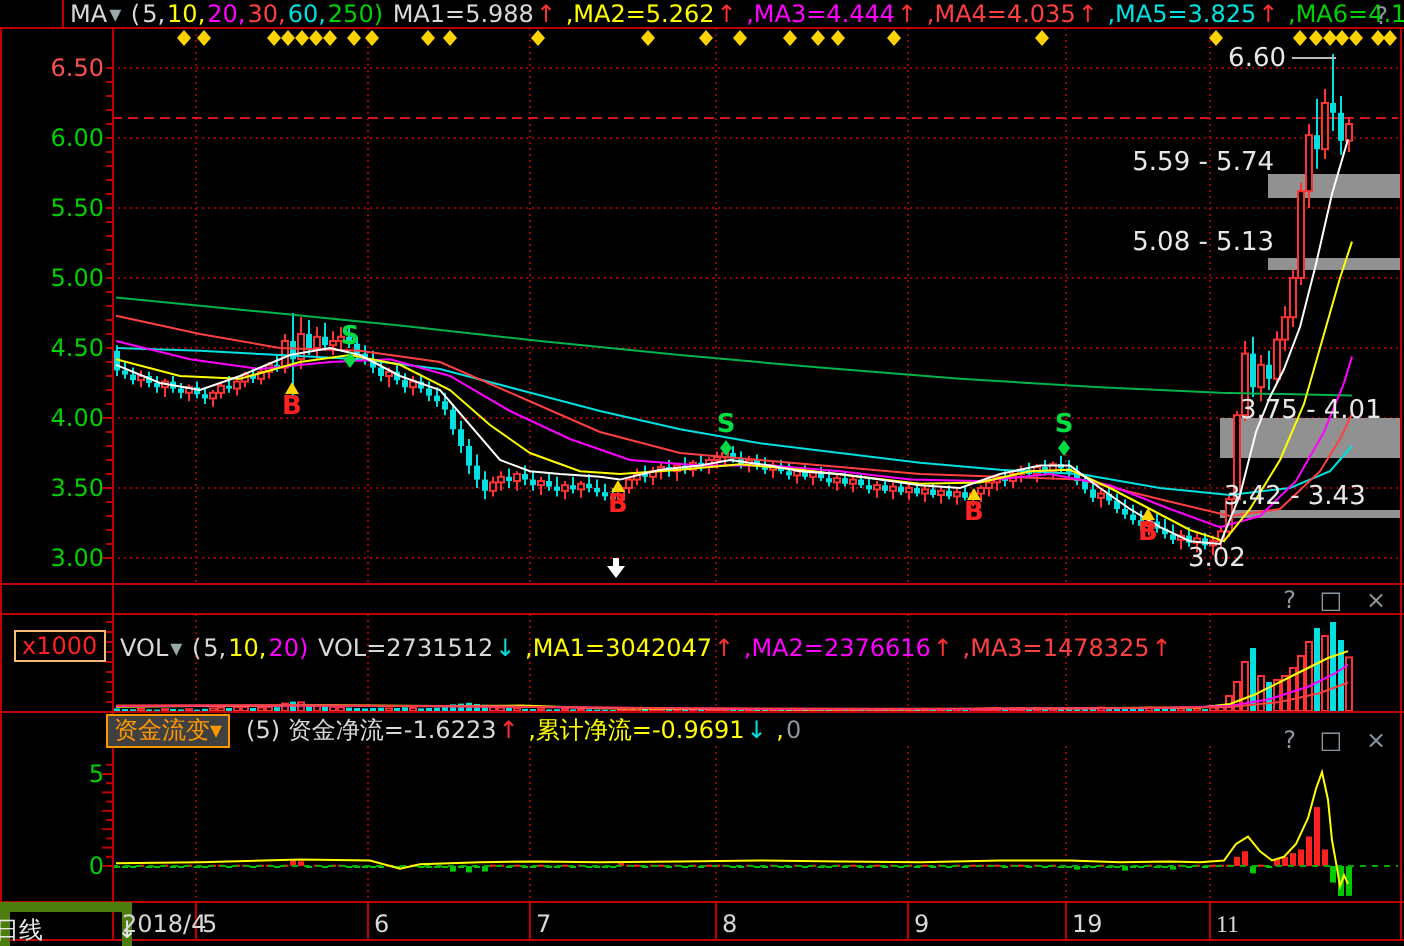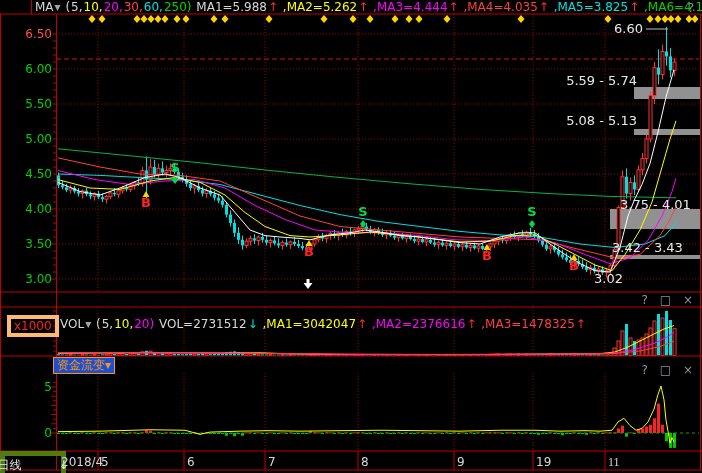--- a/index.html
+++ b/index.html
@@ -7,29 +7,29 @@
        font-family:"DejaVu Sans","Liberation Sans",sans-serif;}
   .bar{position:absolute;left:0;width:702px;display:flex;align-items:center;
        font-size:12px;white-space:nowrap;color:#d8d8d8;}
   .seg span{margin-right:1px;text-align:right;}
   #topbar{top:0;height:14px;}
   #topbar .seg{margin-left:35px;}
   #volbar{top:292px;height:15px;}
   #volbar .seg{margin-left:60px;margin-top:48px;}
   #flowbar{top:356px;height:18px;z-index:5;}
   .winicons{position:absolute;right:5px;top:1px;color:#8a97a0;font-size:12px;letter-spacing:4px;}
-  .flowbox{margin-left:53px;border:1px solid #ff9800;color:#ff9800;background:#1d4ed8;
+  .flowbox{margin-left:53px;border:1px solid #ff9800;color:#ff9800;background:#404040;
            padding:0 3px;height:15px;line-height:15px;font-size:12px;}
   #flowbar .seg{margin-left:8px;}
   #bottombar{top:449px;height:24px;}
   .monthlbl{position:absolute;top:6px;font-size:12px;color:#d8d8d8;}
   #periodbox{position:absolute;left:0;top:2px;width:56px;height:18px;border:5px solid #4d7c0f;
              color:#e8e8e8;font-size:12px;display:flex;align-items:center;justify-content:center;gap:37px;}
   #yearlbl{position:absolute;left:61px;top:6px;font-size:12px;color:#d8d8d8;}
-  #x1000box{position:absolute;left:7px;top:315px;border:4px solid #fdba74;color:#ff2020;
+  #x1000box{position:absolute;left:7px;top:315px;border:1px solid #fdba74;color:#ff2020;
             font-size:12px;padding:0 3px;line-height:14px;}
   svg{position:absolute;left:0;top:0;}
   .q{color:#8a97a0;font-size:12px;position:absolute;right:8px;top:1px;}
 </style>
 </head>
 <body>
 
 <div id="app">
   <svg id="chart-svg" width="702" height="473">
       <line x1="56" y1="34" x2="699" y2="34" stroke="#9b0000" stroke-width="1" stroke-dasharray="1,2"></line>
@@ -840,20 +840,21 @@
 
   <div class="bar" id="volbar">
     <div class="seg"><span style="color: rgb(216, 216, 216);">VOL</span><span style="color: rgb(153, 170, 170);">▾ </span><span style="color: rgb(216, 216, 216);">(</span><span style="color: rgb(216, 216, 216);">5,</span><span style="color: rgb(255, 255, 0);">10,</span><span style="color: rgb(255, 0, 255);">20)</span><span style="color: rgb(216, 216, 216);"> VOL=2731512</span><span style="color: rgb(0, 224, 224);">↓</span><span style="color: rgb(255, 255, 0);"> ,MA1=3042047</span><span style="color: rgb(255, 48, 48);">↑</span><span style="color: rgb(255, 0, 255);"> ,MA2=2376616</span><span style="color: rgb(255, 48, 48);">↑</span><span style="color: rgb(255, 64, 64);"> ,MA3=1478325</span><span style="color: rgb(255, 48, 48);">↑</span></div>
     <span class="winicons">?  □  ×</span>
   </div>
 
   <div class="bar" id="flowbar">
     <div class="flowbox">
       <span>资金流变</span><span>▾</span>
     </div>
+    <div class="seg"><span style="color: rgb(216, 216, 216);">(5)  资金净流=-1.6223</span><span style="color: rgb(255, 48, 48);">↑</span><span style="color: rgb(255, 255, 0);"> ,累计净流=-0.9691</span><span style="color: rgb(0, 224, 224);">↓</span><span style="color: rgb(255, 255, 0);"> ,</span><span style="color: rgb(138, 151, 160);">0</span></div>
     <span class="winicons" style="top:7px">?  □  ×</span>
   </div>
 
   <div id="x1000box">x1000</div>
 
   <div class="bar" id="bottombar">
     <div id="periodbox">
       <span>日线</span>
       <span>↓</span>
     </div>

